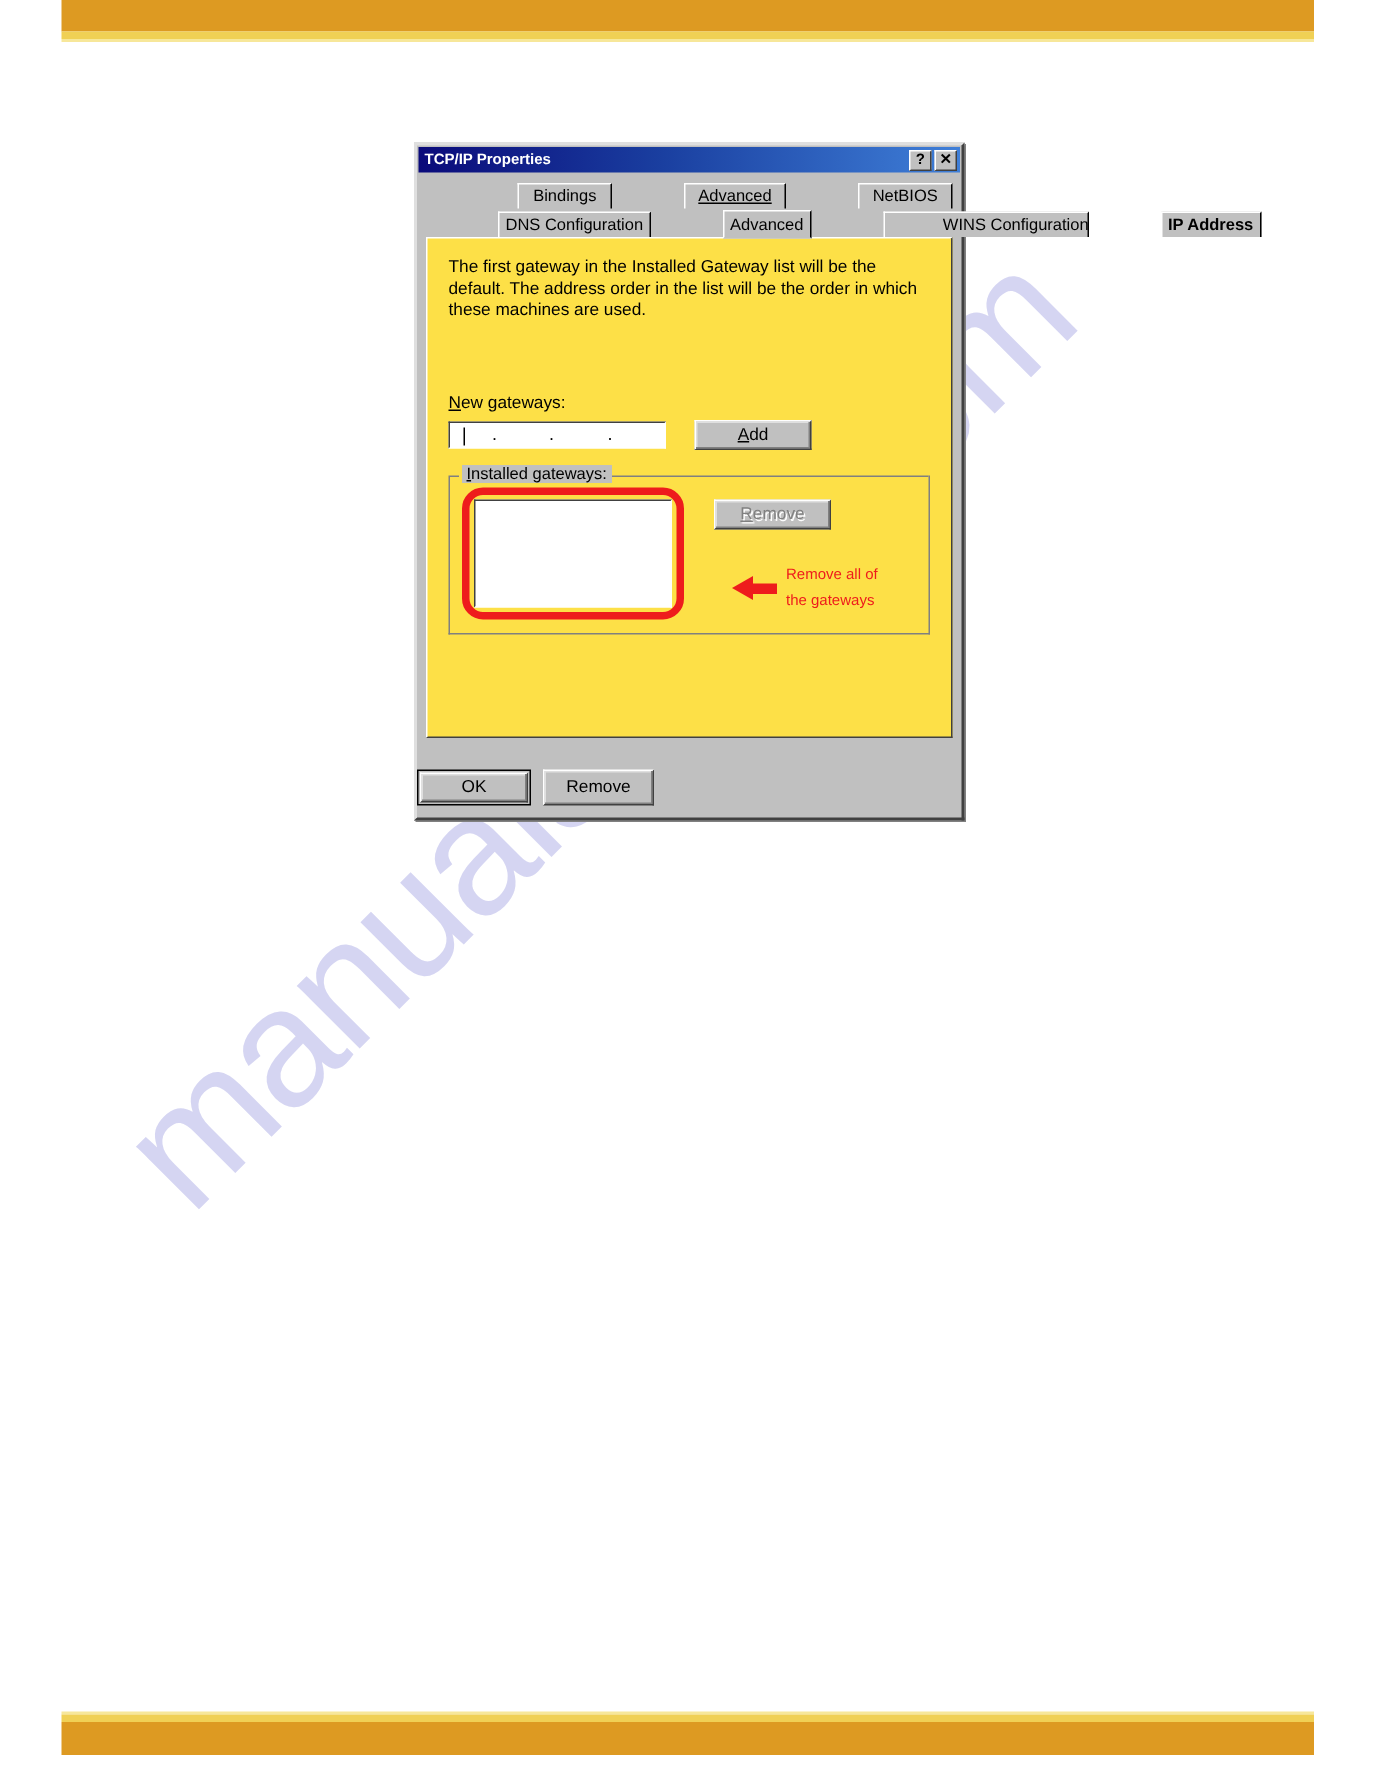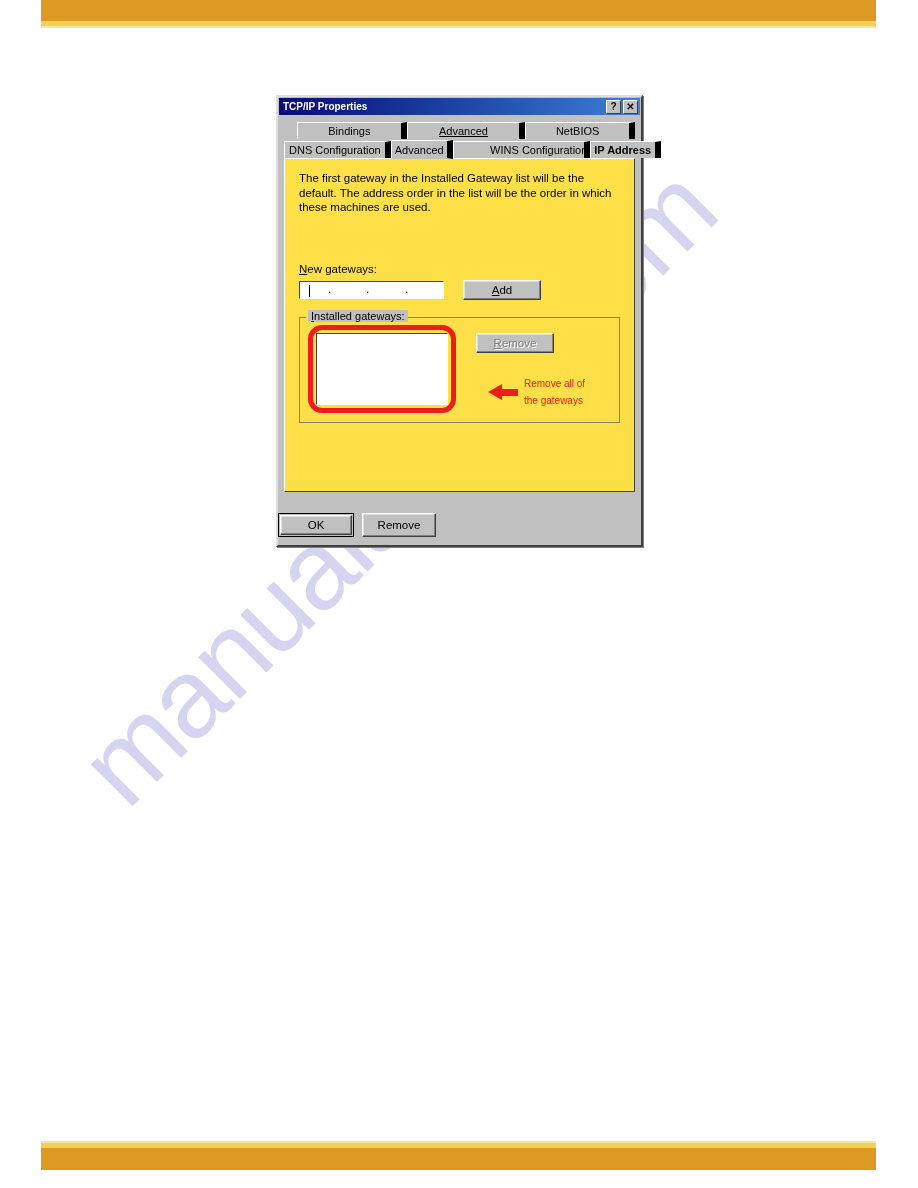--- a/index.html
+++ b/index.html
@@ -133,31 +133,32 @@
   .tab-row {
     display: flex;
     height: 17px;
     position: relative;
   }
   .tab-row.row1 { padding-left: 13px; }
   .tab {
     background: #c0c0c0;
     border-top: 1px solid #ffffff;
     border-left: 1px solid #ffffff;
-    border-right: 6px solid #000000;
+    border-right: 1px solid #000000;
     font-size: 11px;
     color: #000000;
     display: flex;
     align-items: center;
     justify-content: center;
     box-sizing: border-box;
     font-family: "Liberation Sans", sans-serif;
     height: 17px;
     white-space: nowrap;
     padding: 0 4px;
+    margin-left: 48px;
   }
   .tab.t-bindings { width: 111px; }
   .tab.t-advanced { width: 120px; text-decoration: underline; }
   .tab.t-netbios  { width: 111px; }
 
   .tab-row.row2 { margin-top: 2px; }
   .tab.t-dns     { width: 124px; }
   .tab.t-gateway { width: 62px; }
   .tab.t-wins    { width: 137px; padding-left: 44px; }
   .tab.t-ip      { width: 71px; font-weight: bold; }

